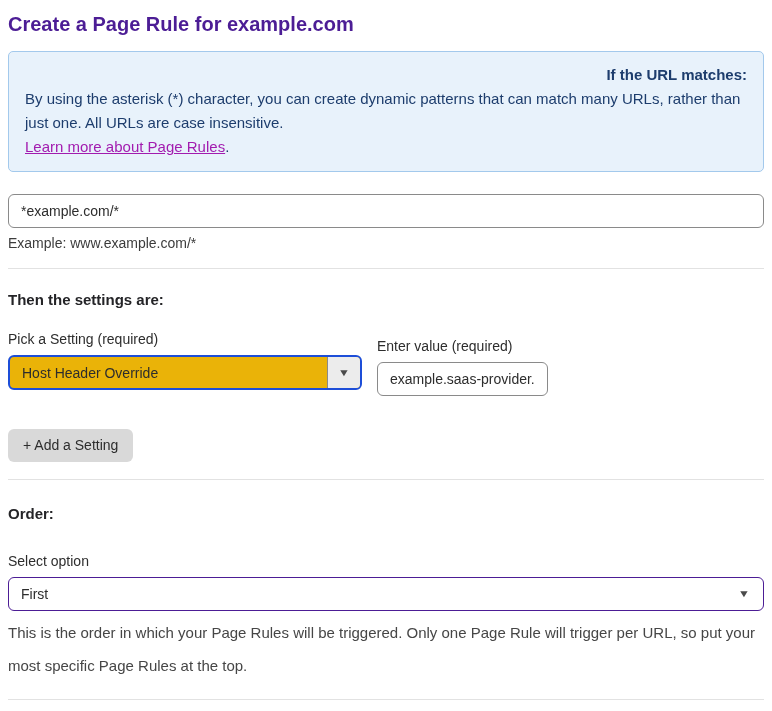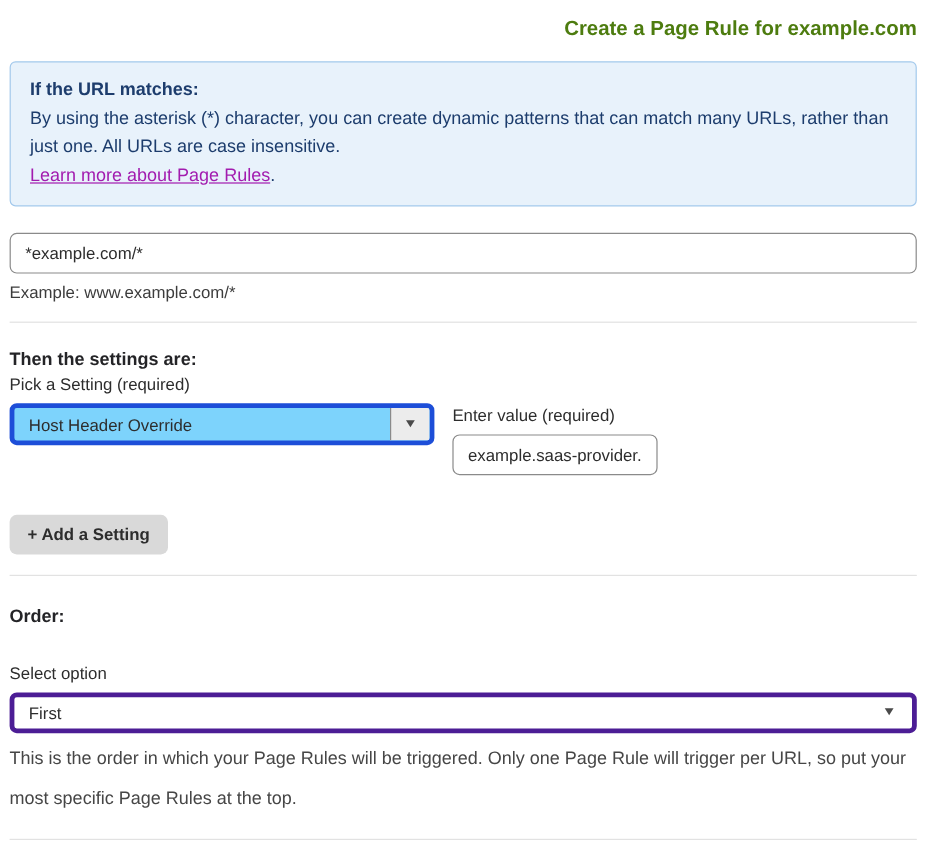--- a/index.html
+++ b/index.html
@@ -5,40 +5,39 @@
   * { margin: 0; padding: 0; box-sizing: border-box; }
   html, body { width: 772px; height: 711px; background: #ffffff; }
   body {
     font-family: "Liberation Sans", "DejaVu Sans", sans-serif;
     color: #2d2d2d;
     -webkit-font-smoothing: antialiased;
   }
   .page { padding: 8px 8px 0 8px; }
 
   .page-title {
-    font-size: 17px;
+    font-size: 20px;
     font-weight: 700;
-    color: #4d7c0f;
+    color: #4c1d95;
     line-height: 28px;
     margin-top: 2px;
-    text-align: right;
   }
 
   
   .info-box {
     margin-top: 13px;
     background: #e8f2fb;
     border: 1px solid #a3c9ec;
     border-radius: 5px;
     padding: 11px 16px 12px 16px;
     color: #1d3d6d;
     font-size: 15px;
     line-height: 24px;
   }
-  .info-box .info-heading { font-weight: 700; }
+  .info-box .info-heading { font-weight: 700; text-align: right; }
   .info-box a.info-link {
     color: #a21caf;
     text-decoration: underline;
     cursor: pointer;
   }
   .info-box .info-link-suffix { color: #1d3d6d; }
 
   .field-label {
     font-size: 14px;
     color: #2d2d2d;
@@ -76,31 +75,31 @@
 
   .section-heading {
     font-size: 15px;
     font-weight: 700;
     color: #242427;
     margin-top: 21px;
     line-height: 19px;
   }
 
   .settings-row { display: flex; align-items: flex-start; }
-  .setting-col { width: 354px; margin-top: 3px; }
+  .setting-col { width: 354px; margin-top: 22px; }
   .value-col { width: 171px; margin-left: 15px; margin-top: 29px; }
 
   
   .select-composed {
     margin-top: 7px;
     display: flex;
     height: 35px;
-    border: 4px solid #1d4ed8;
-    border-radius: 6px;
-    background: #7dd3fc;
+    border: 2px solid #1d4ed8;
+    border-radius: 6px;
+    background: #eab308;
     overflow: hidden;
     cursor: pointer;
   }
   .select-composed .select-text {
     flex: 1;
     display: flex;
     align-items: center;
     padding: 0 12px;
     font-size: 14px;
     color: #2d2d2d;
@@ -127,32 +126,31 @@
     display: inline-block;
     border: none;
     border-radius: 6px;
     font-family: "Liberation Sans", "DejaVu Sans", sans-serif;
     font-size: 14px;
     line-height: 17px;
     padding: 8px 15px;
     cursor: pointer;
     color: #2d2d2d;
     background: #d7d7d7;
-    font-weight: bold;
   }
   .btn-add { margin-top: 33px; background: #d9d9d9; }
 
   .order-section-heading { margin-top: 24px; }
   .order-select-label { margin-top: 30px; }
 
   .select-full {
     margin-top: 7px;
     position: relative;
     height: 34px;
-    border: 4px solid #4c1d95;
+    border: 1px solid #4c1d95;
     border-radius: 6px;
     background: #ffffff;
     display: flex;
     align-items: center;
     padding: 0 12px;
     font-size: 14px;
     color: #2d2d2d;
     cursor: pointer;
   }
   .select-full .caret {

